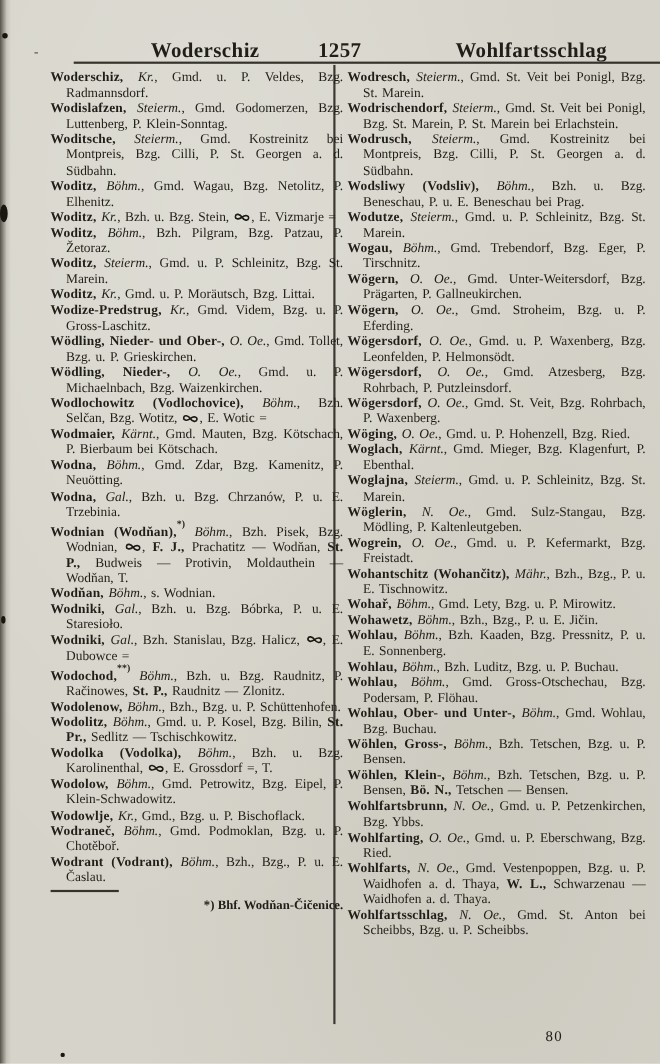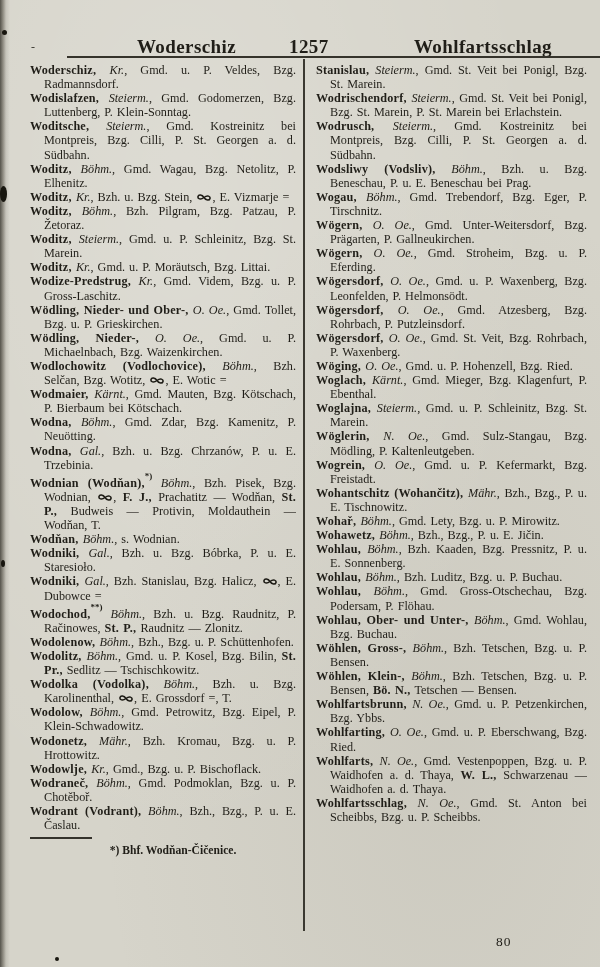--- a/index.html
+++ b/index.html
@@ -24,31 +24,31 @@
   .header-title{
     position:absolute; top:36px; font-size:19px; font-weight:bold;
     letter-spacing:.4px; white-space:nowrap;margin-left:16px;
   }
   .h-left{left:121px;}
   .h-num{left:273px; font-weight:bold;}
   .h-right{left:398px;text-align:right;}
   .stray{position:absolute; left:31px; top:40px; font-size:12px; color:#3c3a33;}
   .header-rule{position:absolute; left:67px; top:56px; width:533px; height:2px; background:#35332b;}
   .col{position:absolute; top:63px; font-size:12.2px; line-height:14.1px;}
-  .col-left{left:30px; width:266px;}
+  .col-left{left:46px; width:266px;}
   .col-right{left:316px; width:271px;}
   .col-divider{position:absolute; left:303px; top:59px; width:2px; height:872px; background:#3b3931;}
   p.entry{margin:0; text-align:justify; padding-left:14px; text-indent:-14px; word-spacing:1px;}
   p.entry b{font-weight:bold; letter-spacing:.2px;}
   p.entry i{font-style:italic;}
   sup.fm{font-size:9px; position:relative; top:-3px; font-weight:bold;}
   .posthorn{display:inline-block; width:14px; height:9px; vertical-align:-1px; margin:0 1px;}
   .posthorn svg{display:block; width:14px; height:9px; fill:#1c1a14; stroke:#1c1a14;}
   .fn-rule{width:62px; height:1.5px; background:#34322b; margin:5px 0 4px 0;}
-  p.footnote{margin:0 0 1px 0; padding-left:20px; font-size:11.6px; line-height:15px; font-weight:bold; text-indent:0; text-align:center;}
+  p.footnote{margin:0 0 1px 0; padding-left:20px; font-size:11.6px; line-height:15px; font-weight:bold; text-indent:0; text-align:right;}
   .page-num-bottom{position:absolute; left:496px; top:934px; font-size:13.5px; letter-spacing:1px;}
 </style>
 </head>
 <body>
 
 <div class="page">
   <div class="binding-edge"></div>
   <div class="smudge sm1"></div>
   <div class="smudge sm2"></div>
   <div class="smudge sm3"></div>
@@ -91,33 +91,33 @@
       <p class="entry"><b>Wodniki, </b><i>Gal.</i><span>, Bzh. Stanislau, Bzg. Halicz, </span><span class="posthorn"><svg viewBox="0 0 28 16" xmlns="http://www.w3.org/2000/svg">
             <path d="M14 8 C10 1.5 3 1.5 2 6 C1 10.5 7 13.5 14 8 C18 14.5 25 14.5 26 10 C27 5.5 21 2.5 14 8 Z" stroke-width="3" fill="none" stroke-linejoin="round"></path>
           </svg></span><span>, E. Dubowce =</span></p>
       <p class="entry"><b>Wodochod,</b><sup class="fm">**)</sup><span> </span><i>Böhm.</i><span>, Bzh. u. Bzg. Raudnitz, P. Račinowes, </span><b>St. P.,</b><span> Raudnitz — Zlonitz.</span></p>
       <p class="entry"><b>Wodolenow, </b><i>Böhm.</i><span>, Bzh., Bzg. u. P. Schüttenhofen.</span></p>
       <p class="entry"><b>Wodolitz, </b><i>Böhm.</i><span>, Gmd. u. P. Kosel, Bzg. Bilin, </span><b>St. Pr.,</b><span> Sedlitz — Tschischkowitz.</span></p>
       <p class="entry"><b>Wodolka (Vodolka), </b><i>Böhm.</i><span>, Bzh. u. Bzg. Karolinenthal, </span><span class="posthorn"><svg viewBox="0 0 28 16" xmlns="http://www.w3.org/2000/svg">
             <path d="M14 8 C10 1.5 3 1.5 2 6 C1 10.5 7 13.5 14 8 C18 14.5 25 14.5 26 10 C27 5.5 21 2.5 14 8 Z" stroke-width="3" fill="none" stroke-linejoin="round"></path>
           </svg></span><span>, E. Grossdorf =, T.</span></p>
       <p class="entry"><b>Wodolow, </b><i>Böhm.</i><span>, Gmd. Petrowitz, Bzg. Eipel, P. Klein-Schwadowitz.</span></p>
-      <p class="entry"><b>Wodonetz, </b><i>Mähr.</i><span>, Bzh. Kromau, Bzg. u. P. Hrottowitz.</span></p>
       <p class="entry"><b>Wodowlje, </b><i>Kr.</i><span>, Gmd., Bzg. u. P. Bischoflack.</span></p>
       <p class="entry"><b>Wodraneč, </b><i>Böhm.</i><span>, Gmd. Podmoklan, Bzg. u. P. Chotěboř.</span></p>
       <p class="entry"><b>Wodrant (Vodrant), </b><i>Böhm.</i><span>, Bzh., Bzg., P. u. E. Časlau.</span></p>
       <div class="fn-rule"></div>
       <p class="footnote">*) Bhf. Wodňan-Čičenice.</p>
     </div>
   <div class="col col-right" id="col-right">
 
-  <p class="entry"><b>Stanislau, </b><i>Steierm.</i><span>, Gmd. St. Veit bei Ponigl, Bzg. St. Marein.</span></p>
+  <p class="entry"><b>Wodresch, </b><i>Steierm.</i><span>, Gmd. St. Veit bei Ponigl, Bzg. St. Marein.</span></p>
       <p class="entry"><b>Wodrischendorf, </b><i>Steierm.</i><span>, Gmd. St. Veit bei Ponigl, Bzg. St. Marein, P. St. Marein bei Erlachstein.</span></p>
       <p class="entry"><b>Wodrusch, </b><i>Steierm.</i><span>, Gmd. Kostreinitz bei Montpreis, Bzg. Cilli, P. St. Georgen a. d. Südbahn.</span></p>
       <p class="entry"><b>Wodsliwy (Vodsliv), </b><i>Böhm.</i><span>, Bzh. u. Bzg. Beneschau, P. u. E. Beneschau bei Prag.</span></p>
+      <p class="entry"><b>Wodutze, </b><i>Steierm.</i><span>, Gmd. u. P. Schleinitz, Bzg. St. Marein.</span></p>
       <p class="entry"><b>Wogau, </b><i>Böhm.</i><span>, Gmd. Trebendorf, Bzg. Eger, P. Tirschnitz.</span></p>
       <p class="entry"><b>Wögern, </b><i>O. Oe.</i><span>, Gmd. Unter-Weitersdorf, Bzg. Prägarten, P. Gallneukirchen.</span></p>
       <p class="entry"><b>Wögern, </b><i>O. Oe.</i><span>, Gmd. Stroheim, Bzg. u. P. Eferding.</span></p>
       <p class="entry"><b>Wögersdorf, </b><i>O. Oe.</i><span>, Gmd. u. P. Waxenberg, Bzg. Leonfelden, P. Helmonsödt.</span></p>
       <p class="entry"><b>Wögersdorf, </b><i>O. Oe.</i><span>, Gmd. Atzesberg, Bzg. Rohrbach, P. Putzleinsdorf.</span></p>
       <p class="entry"><b>Wögersdorf, </b><i>O. Oe.</i><span>, Gmd. St. Veit, Bzg. Rohrbach, P. Waxenberg.</span></p>
       <p class="entry"><b>Wöging, </b><i>O. Oe.</i><span>, Gmd. u. P. Hohenzell, Bzg. Ried.</span></p>
       <p class="entry"><b>Woglach, </b><i>Kärnt.</i><span>, Gmd. Mieger, Bzg. Klagenfurt, P. Ebenthal.</span></p>
       <p class="entry"><b>Woglajna, </b><i>Steierm.</i><span>, Gmd. u. P. Schleinitz, Bzg. St. Marein.</span></p>
       <p class="entry"><b>Wöglerin, </b><i>N. Oe.</i><span>, Gmd. Sulz-Stangau, Bzg. Mödling, P. Kaltenleutgeben.</span></p>

